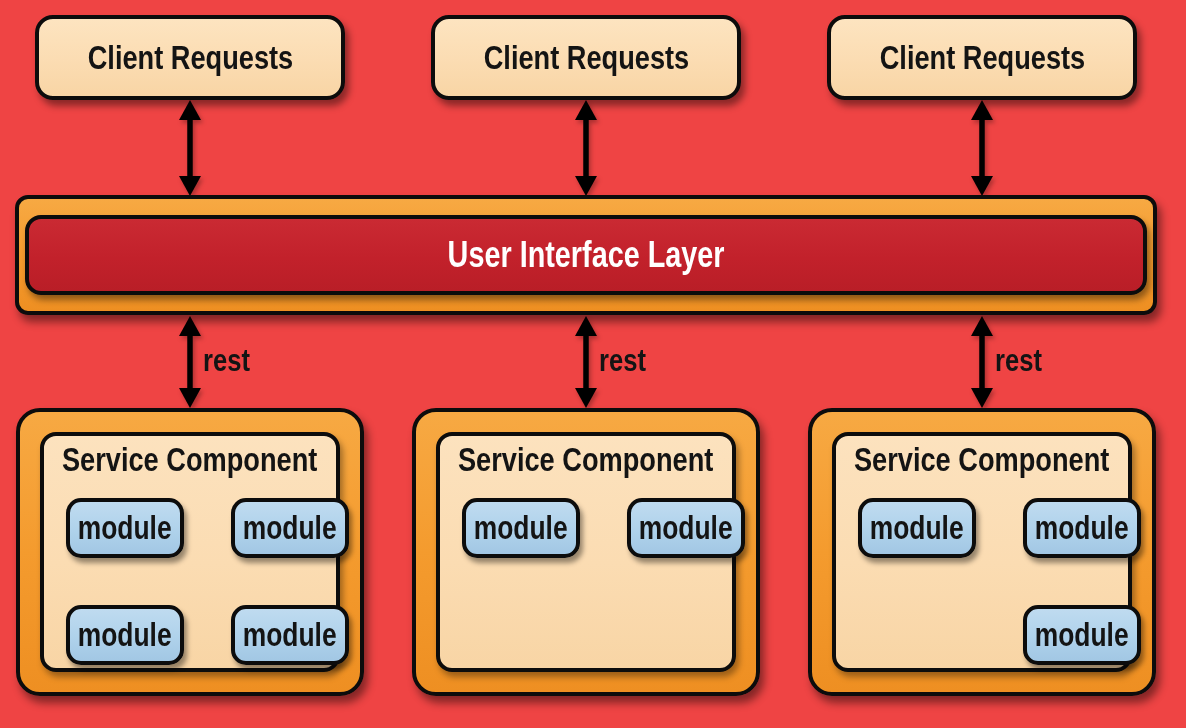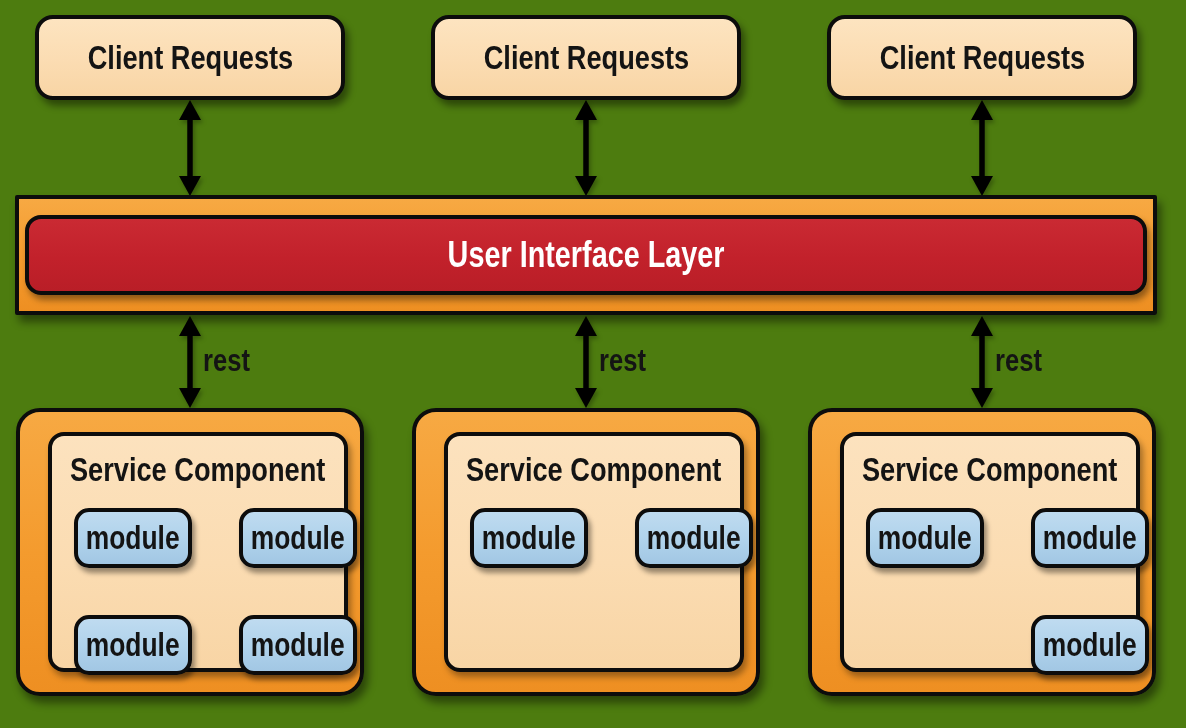--- a/index.html
+++ b/index.html
@@ -1,17 +1,17 @@
 <!DOCTYPE html>
 <html style="--orange: #F49B2E; --tan: #FBDCB2; --tan-light: #FDE4C0; --red: #C2212B; --blue: #AFD2EB; --border: #0C0C0C;"><head>
 <meta charset="utf-8">
 <style>
   html,body{margin:0;padding:0;background:#ffffff;}
   .canvas{
-    position:relative;width:1186px;height:728px;background:#4d7c0f;
+    position:relative;width:1186px;height:728px;background:#ef4444;
     font-family:"Liberation Sans", sans-serif;overflow:hidden;
   }
   .txt{
     font-weight:bold;white-space:nowrap;
     transform:scaleX(0.8);transform-origin:50% 50%;
   }
   .abs{position:absolute;box-sizing:border-box;}
 
   
   .client{
@@ -20,21 +20,21 @@
     border:4px solid var(--border,#0c0c0c);border-radius:18px;
     box-shadow:4px 6px 7px rgba(0,0,0,.42);
     display:flex;align-items:center;justify-content:center;
     font-size:34px;color:#141414;
   }
 
   
   .ui-outer{
     left:15px;top:195px;width:1142px;height:120px;
     background:linear-gradient(180deg,#F7A943 0%, var(--orange,#F49B2E) 50%, #EE8F22 100%);
-    border:4px solid var(--border,#0c0c0c);border-radius:2px;
+    border:4px solid var(--border,#0c0c0c);border-radius:13px;
     box-shadow:4px 7px 8px rgba(0,0,0,.45);
     padding:16px 6px;
   }
   .ui-inner{
     width:100%;height:100%;box-sizing:border-box;
     background:linear-gradient(180deg,#CA2A33 0%, var(--red,#C2212B) 55%, #B91E27 100%);
     border:4px solid var(--border,#0c0c0c);border-radius:16px;
     box-shadow:3px 5px 6px rgba(0,0,0,.40);
     display:flex;align-items:center;justify-content:center;
     color:#ffffff;font-size:36px;
@@ -46,22 +46,20 @@
     background:linear-gradient(180deg,#F7A943 0%, var(--orange,#F49B2E) 50%, #EE8F22 100%);
     border:4px solid var(--border,#0c0c0c);border-radius:24px;
     box-shadow:4px 7px 9px rgba(0,0,0,.45);
     padding:20px;
   }
   .svc-inner{
     width:100%;height:100%;box-sizing:border-box;
     background:linear-gradient(180deg,#FCE2BE 0%, var(--tan,#FBDCB2) 55%, #F8D5A5 100%);
     border:4px solid var(--border,#0c0c0c);border-radius:16px;
     box-shadow:3px 5px 6px rgba(0,0,0,.35);
-    padding-top:10px;
-    margin-left:8px;
   }
   .svc-title{
     height:46px;display:flex;align-items:center;justify-content:center;
     font-size:34px;color:#141414;
   }
   .mods{
     display:grid;grid-template-columns:118px 118px;
     column-gap:24px;row-gap:26px;justify-content:start;
     margin:16px 0 0 22px;
     gap:47px;

